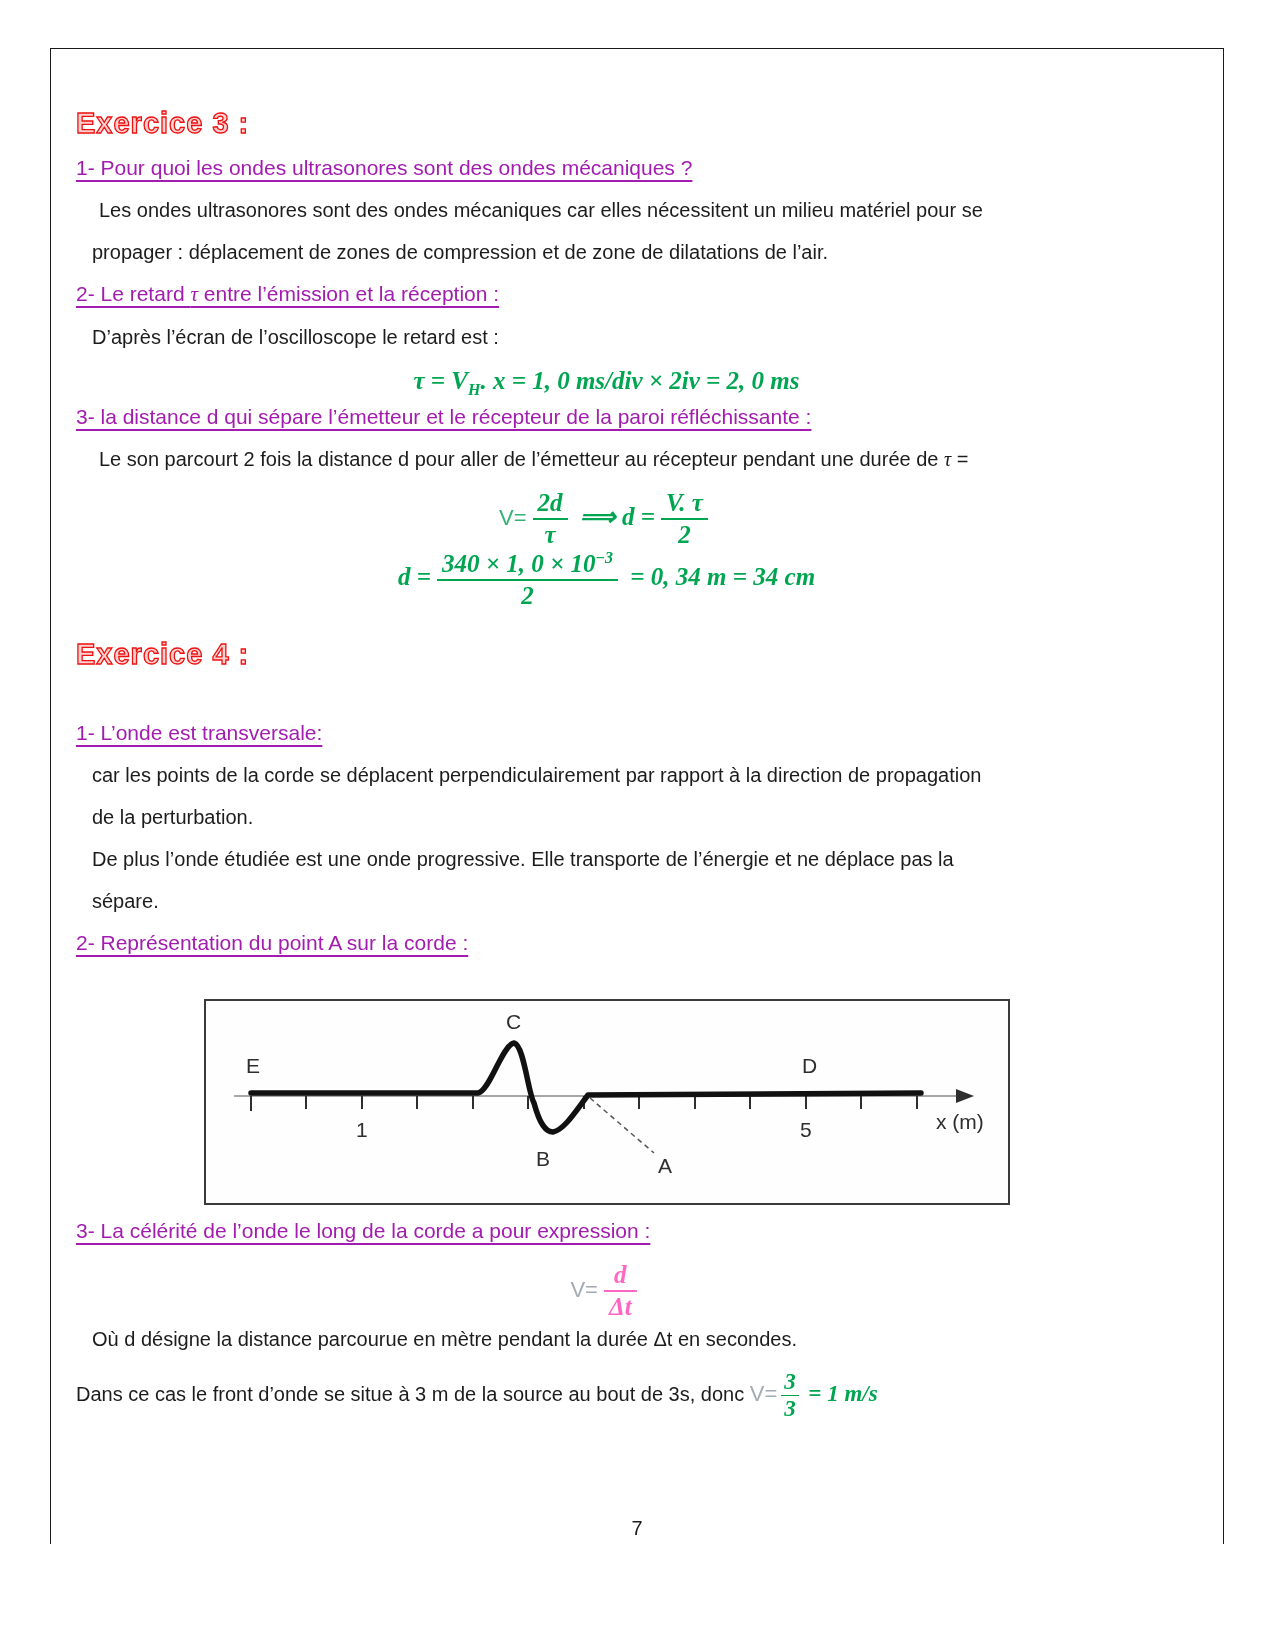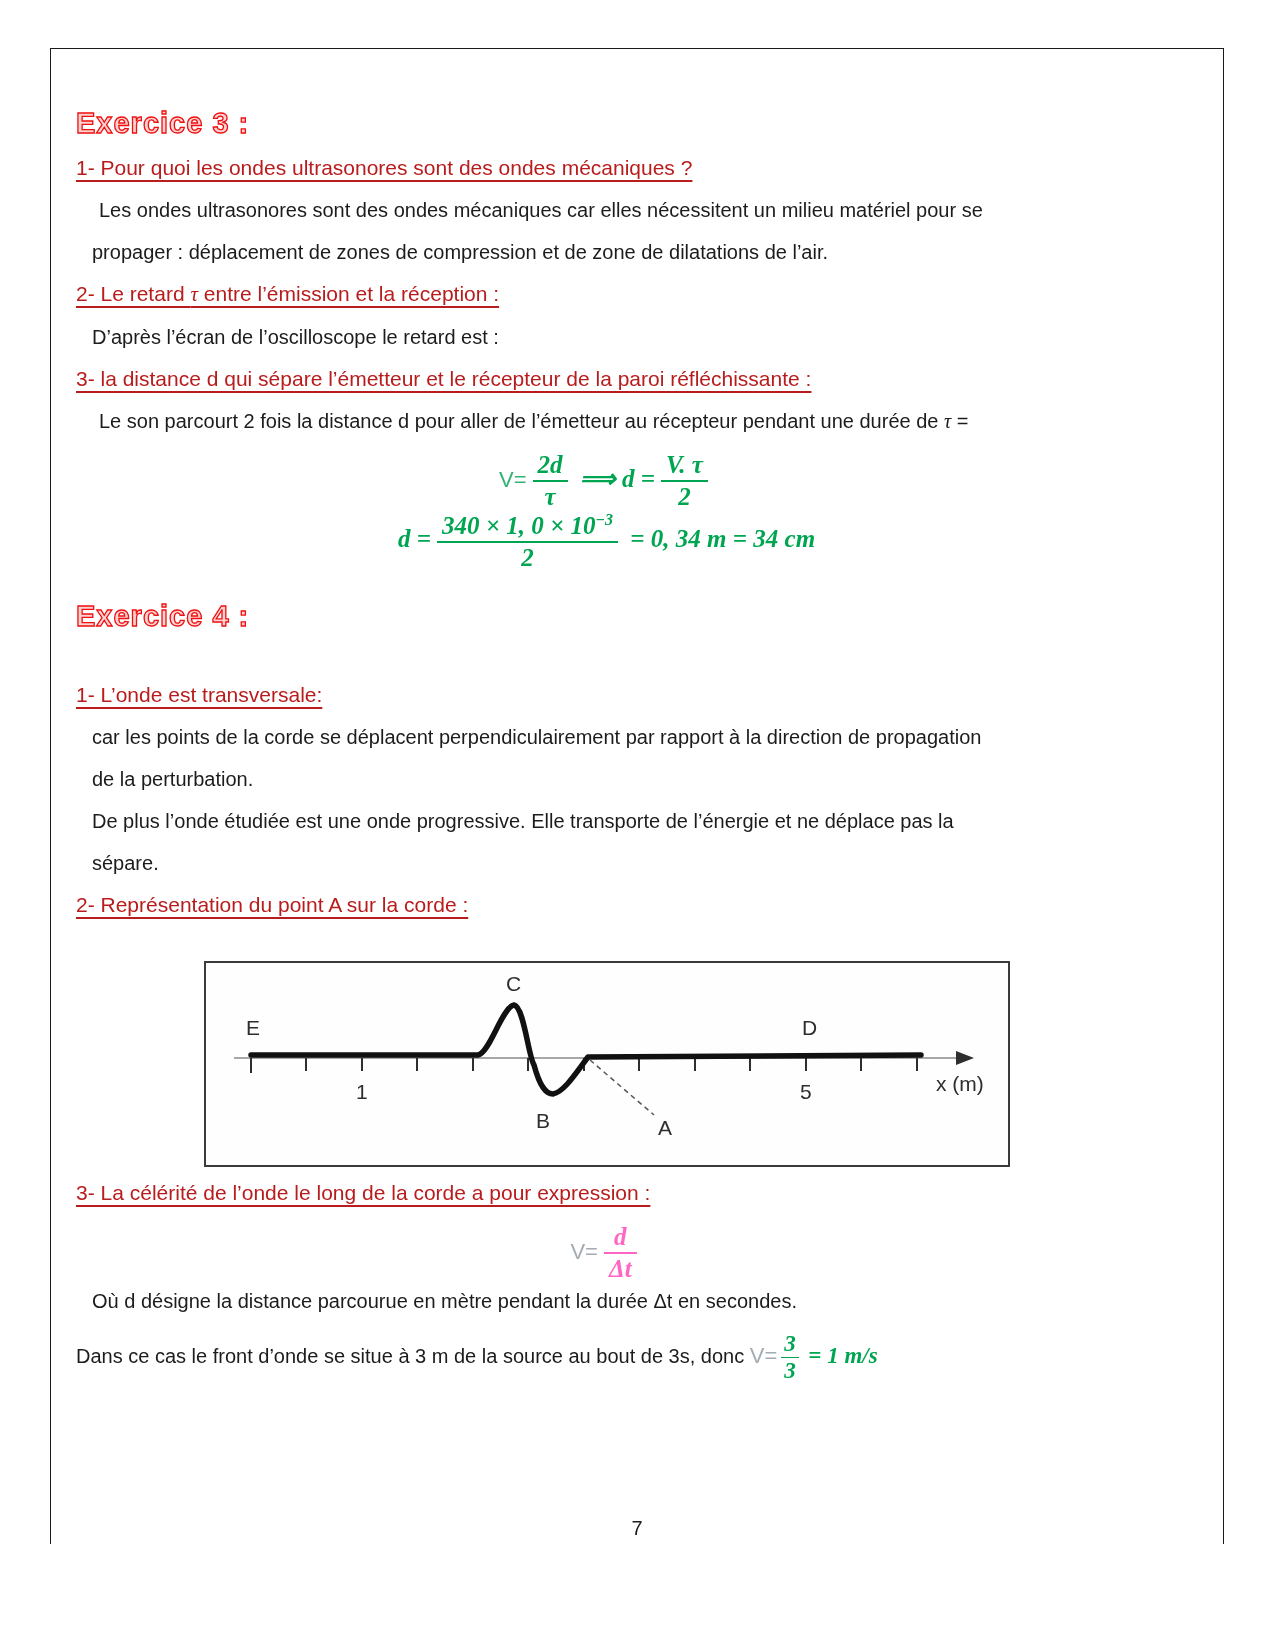--- a/index.html
+++ b/index.html
@@ -20,21 +20,21 @@
   }
   
   .ex-title{
     margin:0 0 16px 0;
     font-size:29px;font-weight:bold;letter-spacing:1px;
     color:#ffd2d2;
     -webkit-text-stroke:1.3px #ee1111;
     text-shadow:0 0 1px #ff8888;
   }
   .heading{
-    color:#b91c1c;
+    color:#a21caf;
     font-size:21px;
     text-decoration:underline;
     text-decoration-thickness:2px;
     text-underline-offset:5px;
     margin:0 0 18px 0;
   }
   .line{font-size:20px;margin:0 0 18px 16px;line-height:24px;}
   .indent{padding-left:7px;}
   .tau-i{font-family:"Liberation Serif",serif;font-style:italic;}
   .math-black{font-family:"Liberation Serif",serif;font-style:italic;font-size:21px;}
@@ -92,20 +92,21 @@
 
     <h1 class="ex-title">Exercice 3 :</h1>
 
     <div class="heading">1- Pour quoi les ondes ultrasonores sont des ondes mécaniques ?</div>
     <div class="line indent">Les ondes ultrasonores sont des ondes mécaniques car elles nécessitent un milieu matériel pour se</div>
     <div class="line">propager : déplacement de zones de compression et de zone de dilatations de l’air.</div>
 
     <div class="heading"><span>2- Le retard </span><span class="tau-i">τ</span><span> entre l’émission et la réception :</span></div>
     <div class="line">D’après l’écran de l’oscilloscope le retard est :</div>
 
+    <div class="formula green center f1"><span>τ = V</span><sub class="fsub">H</sub><span>. x = 1, 0 ms/div × 2iv = 2, 0 ms</span></div>
 
     <div class="heading">3- la distance d qui sépare l’émetteur et le récepteur de la paroi réfléchissante :</div>
     <div class="line indent"><span>Le son parcourt 2 fois la distance d pour aller de l’émetteur au récepteur pendant une durée de </span><span class="tau-i">τ</span><span> =</span></div>
 
     <div class="formula green center f2">
       <span class="vlite-green">V=</span><span class="frac"><span class="num">2d</span><span class="den">τ</span></span>
       <span>⟹</span>
       <span>d =</span><span class="frac"><span class="num">V. τ</span><span class="den">2</span></span>
     </div>
 

